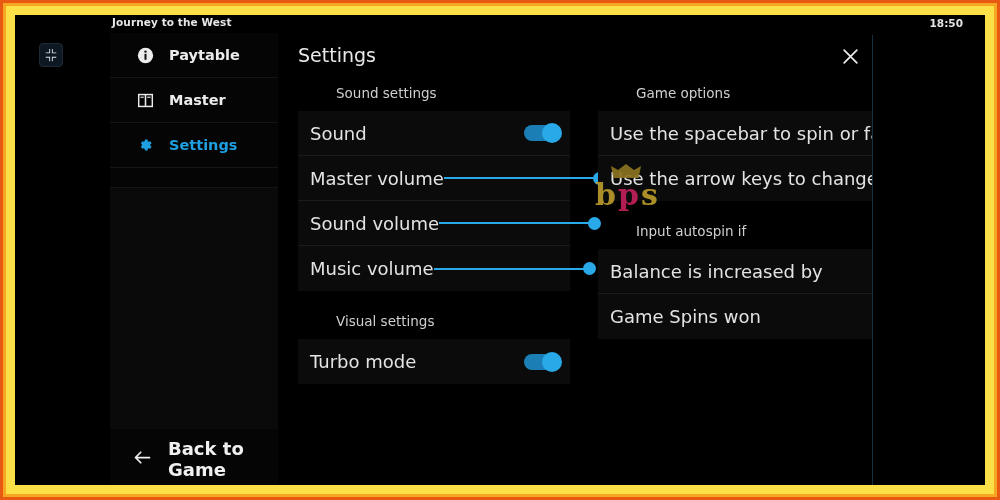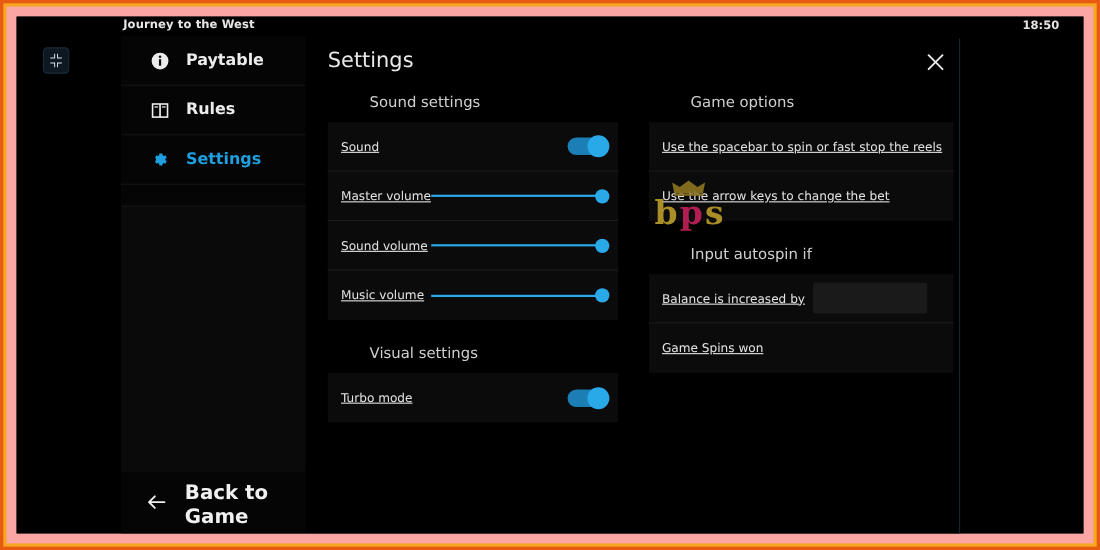--- a/index.html
+++ b/index.html
@@ -16,21 +16,21 @@
     background:#e85a12;
     padding:3px;
   }
   #frame-inner {
     position:absolute; inset:3px;
     background:#f5a623;
     padding:3px;
   }
   #frame-inner2 {
     position:absolute; inset:3px;
-    background:#fca5a5;
+    background:#fde047;
   }
   #stage {
     position:absolute;
     left:9px; top:9px; right:9px; bottom:9px;
     background:#000;
     overflow:hidden;
   }
 
   
   #game-bg { position:absolute; inset:0; background:#000; }
@@ -130,23 +130,22 @@
   .rows { background:#0b0b0b; }
   .row {
     position:relative;
     height:45px;
     display:flex; align-items:center;
     padding:0 10px 0 12px;
     border-bottom:1px solid #1b1b1b;
   }
   .row:last-child { border-bottom:none; }
   .row-label {
-    font-size:11px; color:#e3e3e3; white-space:nowrap;
+    font-size:18px; color:#e3e3e3; white-space:nowrap;
     flex:0 0 auto;
-    text-decoration:underline;
   }
   .row-ctrl { margin-left:auto; display:flex; align-items:center; }
 
   
   .toggle {
     position:relative; width:36px; height:16px; border-radius:9px;
     flex:0 0 auto;
   }
   .toggle.on  { background:#1b7fb5; }
   .toggle .knob {
@@ -230,21 +229,21 @@
 
     <div class="side-item">
       <span class="s-icon">
         <svg viewBox="0 0 20 20" width="17" height="17">
           <rect x="2" y="3" width="16" height="14" fill="none" stroke="#ededed" stroke-width="1.7"></rect>
           <rect x="9.1" y="3" width="1.8" height="14" fill="#ededed"></rect>
           <rect x="4" y="5.5" width="4" height="1.3" fill="#ededed"></rect>
           <rect x="12" y="5.5" width="4" height="1.3" fill="#ededed"></rect>
         </svg>
       </span>
-      <span>Rules</span>
+      <span>Master</span>
     </div>
 
     <div class="side-item active">
       <span class="s-icon">
         <svg viewBox="0 0 20 20" width="18" height="18">
           <path fill="#1e9fe0" d="M10 6.4a3.6 3.6 0 100 7.2 3.6 3.6 0 000-7.2zm0 5.4a1.8 1.8 0 110-3.6 1.8 1.8 0 010 3.6z"></path>
           <path fill="#1e9fe0" d="M17.4 11.6l-1.5-.9a6.3 6.3 0 000-1.4l1.5-.9-1.5-2.6-1.6.7a6.1 6.1 0 00-1.2-.7L12.9 4h-3l-.2 1.8c-.4.2-.8.4-1.2.7l-1.6-.7-1.5 2.6 1.5.9a6.3 6.3 0 000 1.4l-1.5.9 1.5 2.6 1.6-.7c.4.3.8.5 1.2.7l.2 1.8h3l.2-1.8c.4-.2.8-.4 1.2-.7l1.6.7 1.5-2.6z"></path>
         </svg>
       </span>
       <span>Settings</span>

